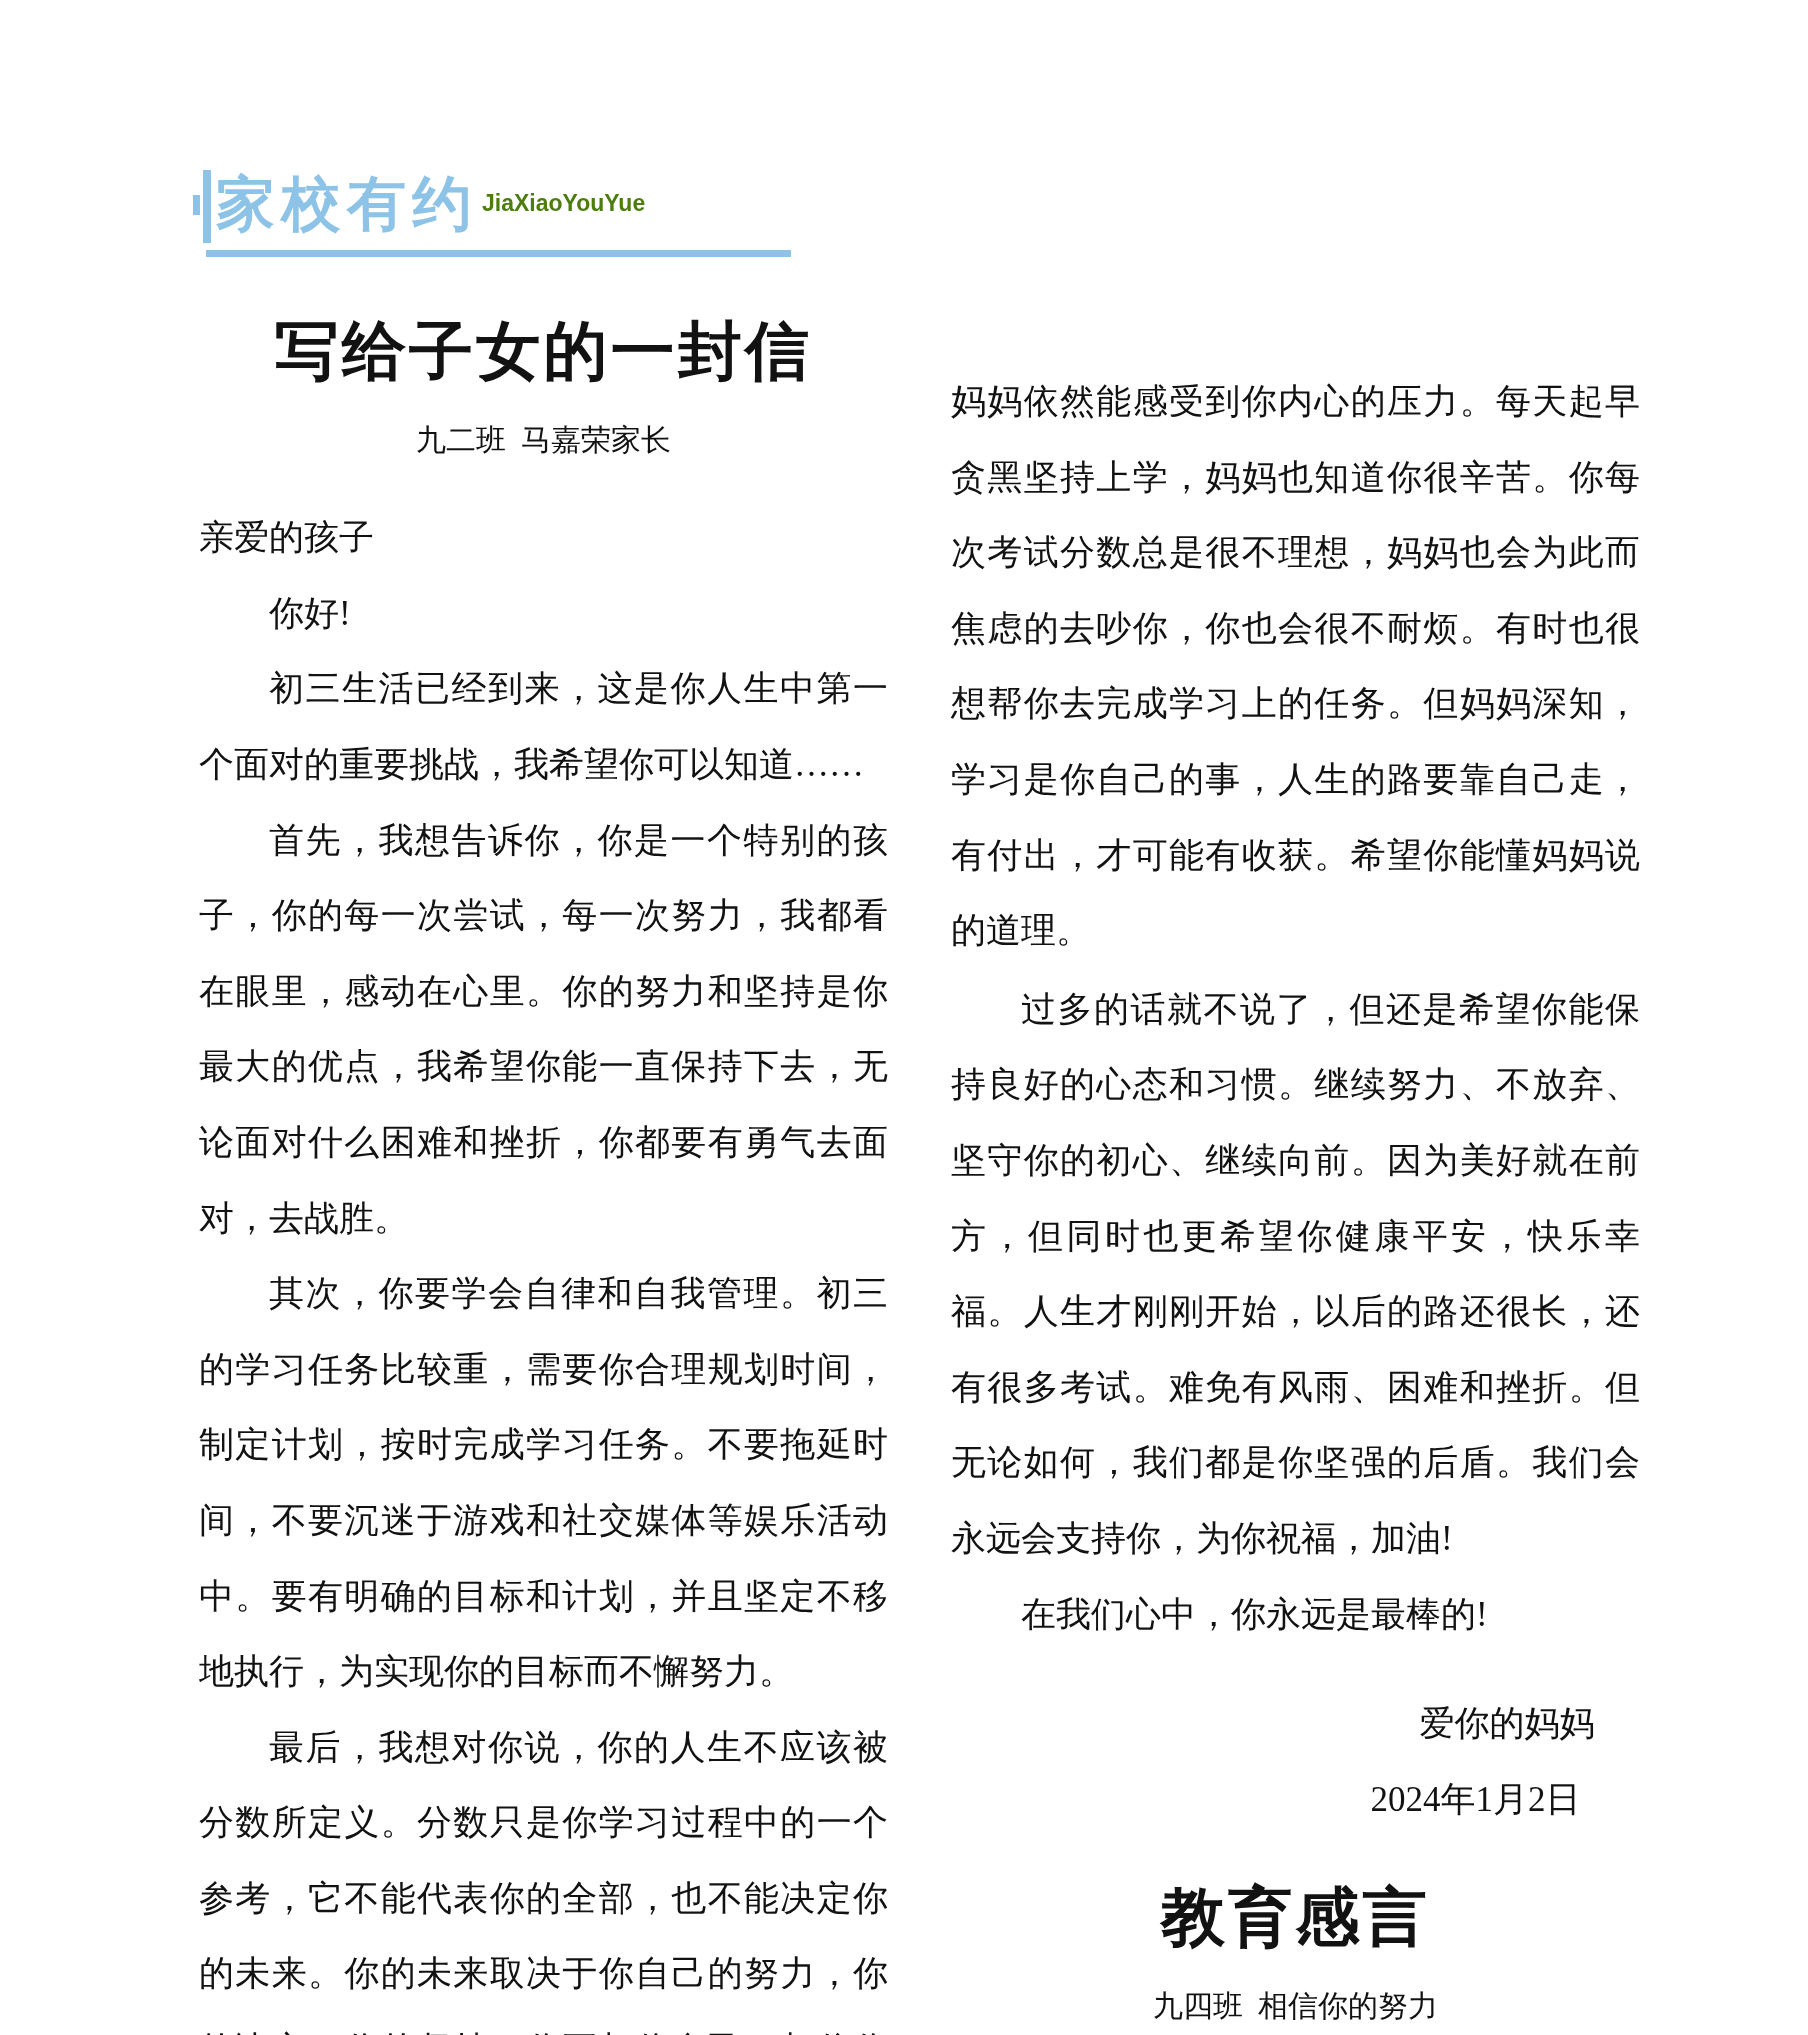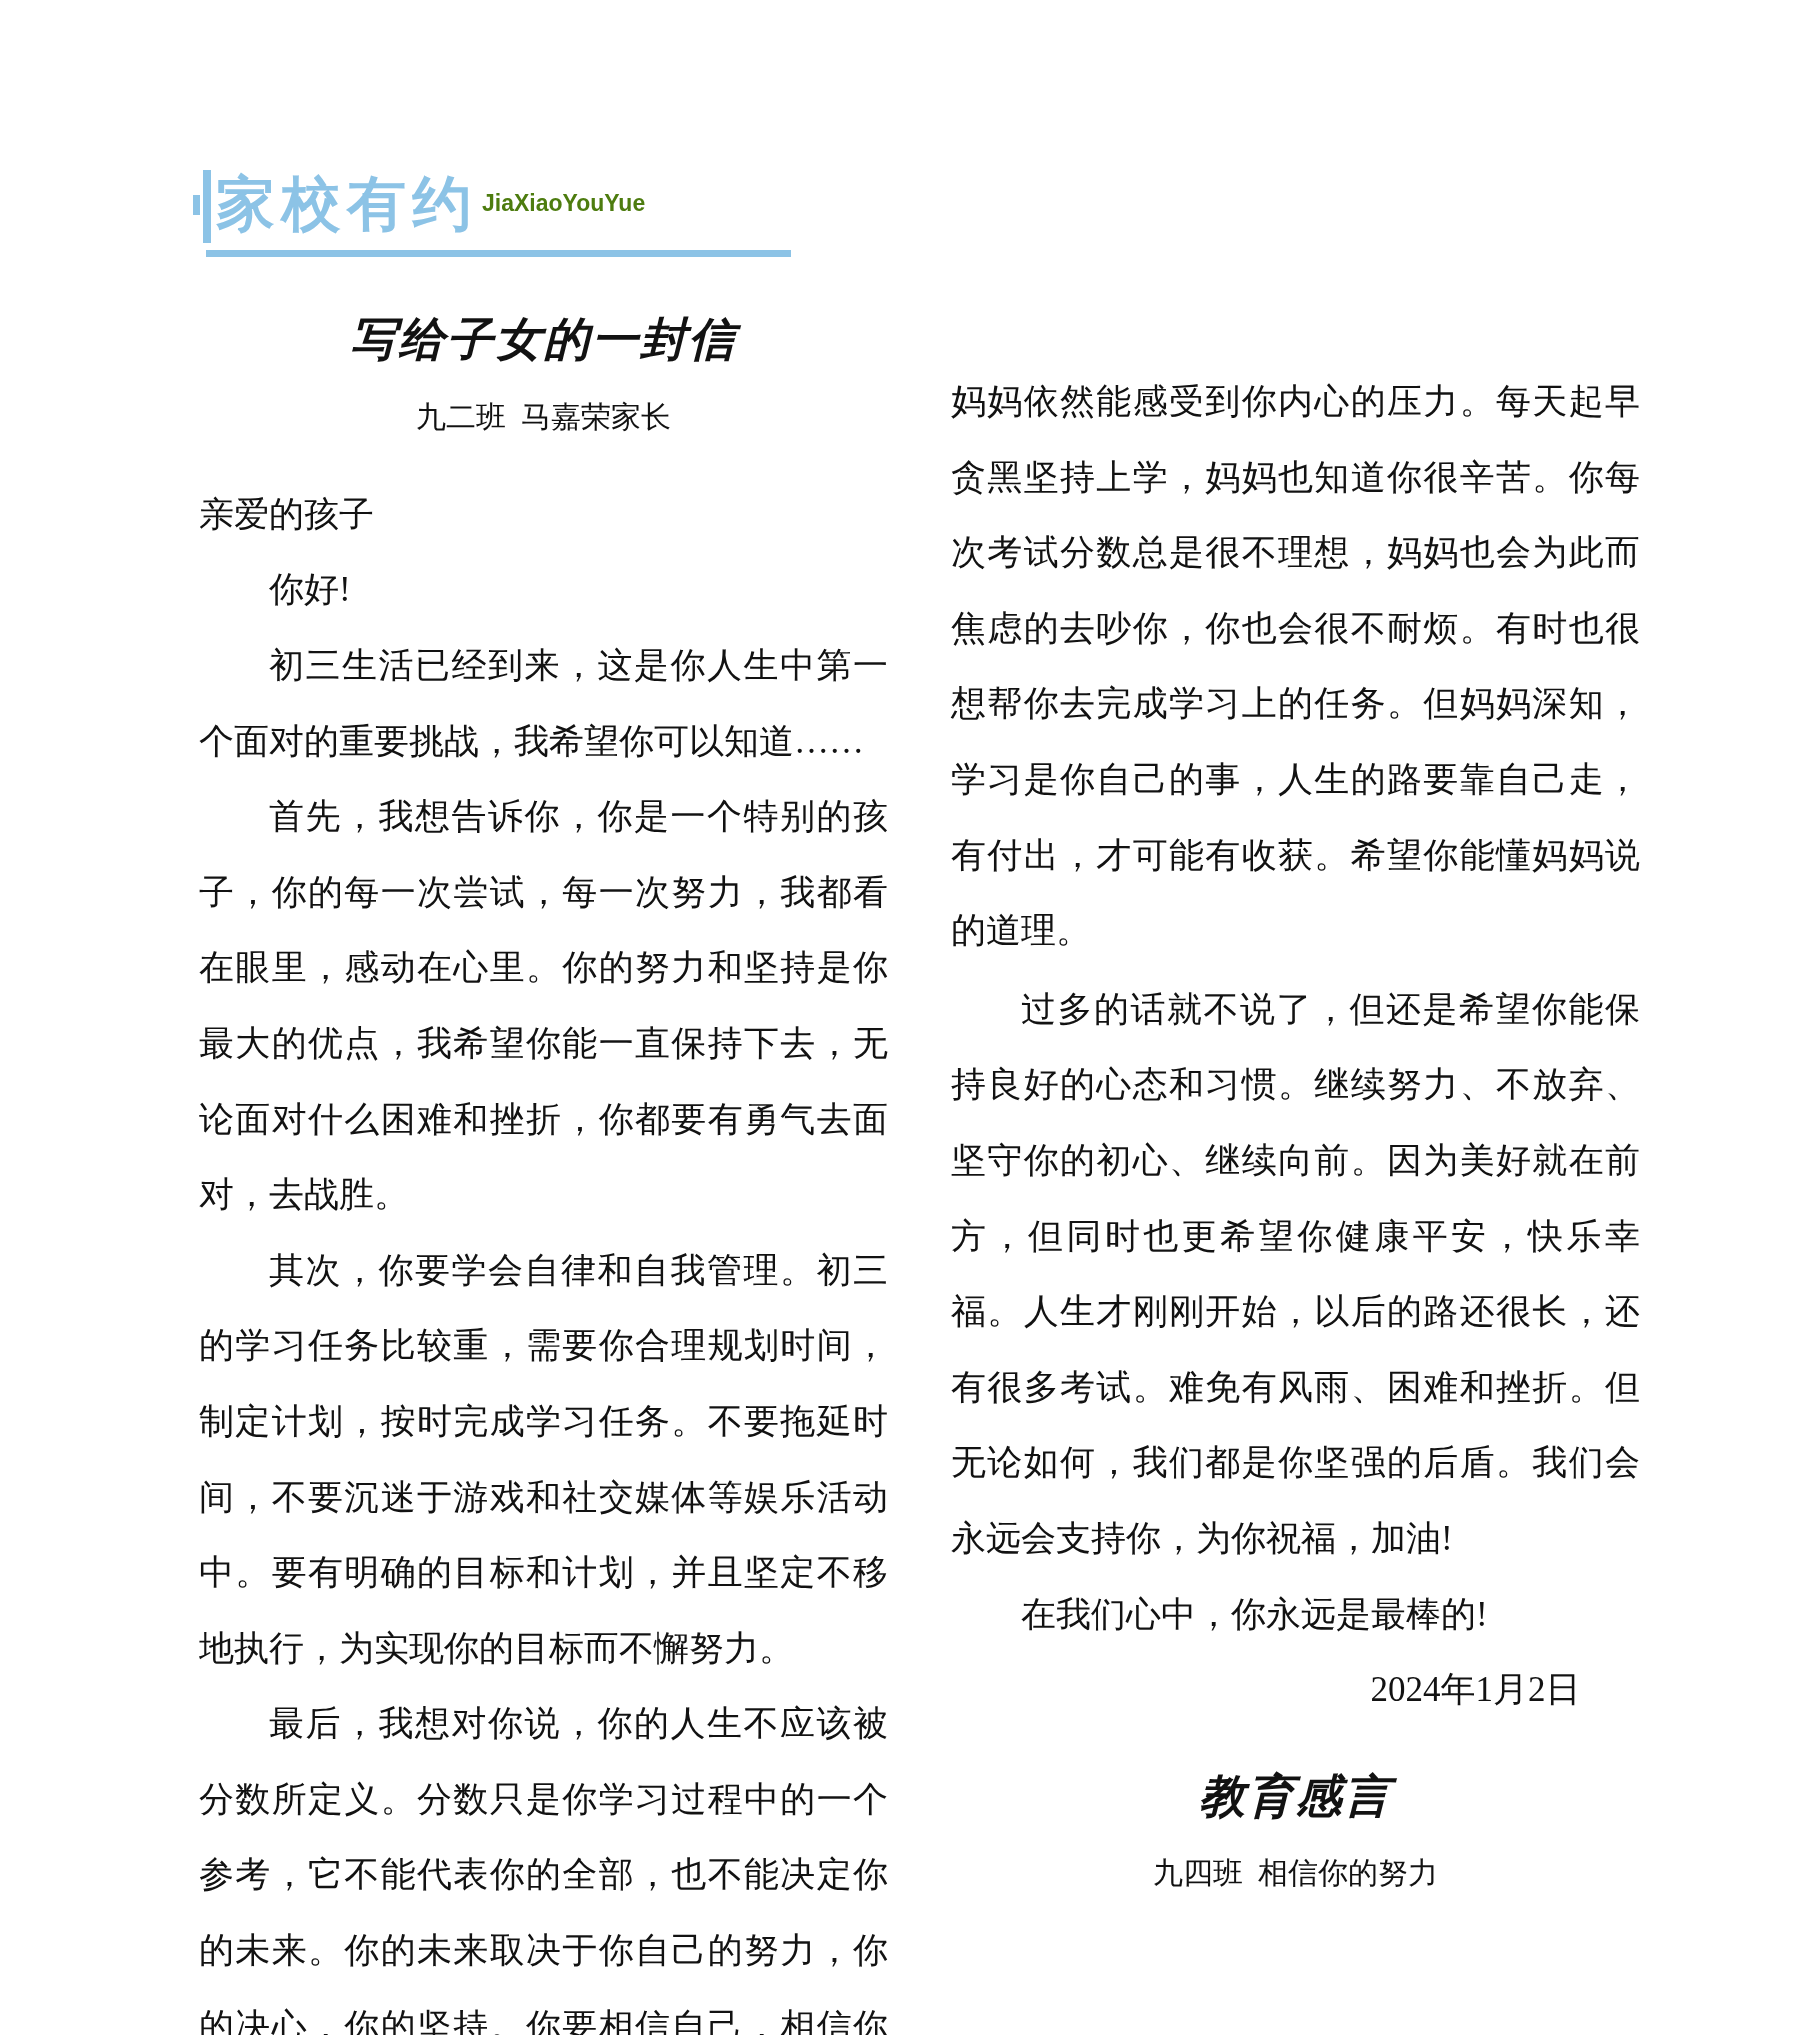--- a/index.html
+++ b/index.html
@@ -47,27 +47,26 @@
     font-size: 35px;
     line-height: 2.16;
     text-align: justify;
     text-justify: inter-character;
   }
   .col-left  { left: 199px;  }
   .col-right { left: 951px; padding-top: 57px; }
 
   .block { margin: 0; }
   .title {
-    font-size: 46px;
+    font-size: 64px;
     font-weight: bold;
     text-align: center;
     letter-spacing: 0.05em;
     line-height: 1.3;
     margin: 39px 0 26px 0;
-    font-style: italic;
   }
   .col-left .title:first-child { margin-top: 0; }
   .author {
     font-size: 30px;
     text-align: center;
     line-height: 1.4;
     margin: 0 0 39px 0;
     white-space: pre;
   }
   .salutation { text-indent: 0; }
@@ -102,19 +101,20 @@
       <div class="block para">初三生活已经到来，这是你人生中第一个面对的重要挑战，我希望你可以知道……</div>
       <div class="block para">首先，我想告诉你，你是一个特别的孩子，你的每一次尝试，每一次努力，我都看在眼里，感动在心里。你的努力和坚持是你最大的优点，我希望你能一直保持下去，无论面对什么困难和挫折，你都要有勇气去面对，去战胜。</div>
       <div class="block para">其次，你要学会自律和自我管理。初三的学习任务比较重，需要你合理规划时间，制定计划，按时完成学习任务。不要拖延时间，不要沉迷于游戏和社交媒体等娱乐活动中。要有明确的目标和计划，并且坚定不移地执行，为实现你的目标而不懈努力。</div>
       <div class="block para">最后，我想对你说，你的人生不应该被分数所定义。分数只是你学习过程中的一个参考，它不能代表你的全部，也不能决定你的未来。你的未来取决于你自己的努力，你的决心，你的坚持。你要相信自己，相信你的能力，相信你的努力。</div>
     </div>
 
   <div class="col col-right">
       <div class="block para-cont">妈妈依然能感受到你内心的压力。每天起早贪黑坚持上学，妈妈也知道你很辛苦。你每次考试分数总是很不理想，妈妈也会为此而焦虑的去吵你，你也会很不耐烦。有时也很想帮你去完成学习上的任务。但妈妈深知，学习是你自己的事，人生的路要靠自己走，有付出，才可能有收获。希望你能懂妈妈说的道理。</div>
       <div class="block para">过多的话就不说了，但还是希望你能保持良好的心态和习惯。继续努力、不放弃、坚守你的初心、继续向前。因为美好就在前方，但同时也更希望你健康平安，快乐幸福。人生才刚刚开始，以后的路还很长，还有很多考试。难免有风雨、困难和挫折。但无论如何，我们都是你坚强的后盾。我们会永远会支持你，为你祝福，加油!</div>
       <div class="block para">在我们心中，你永远是最棒的!</div>
+      <div class="block sign">爱你的妈妈</div>
       <div class="block date">2024年1月2日</div>
       <div class="block title">教育感言</div>
       <div class="block author">九四班  相信你的努力</div>
     </div>
 
 </div>
 
 
 </body></html>

